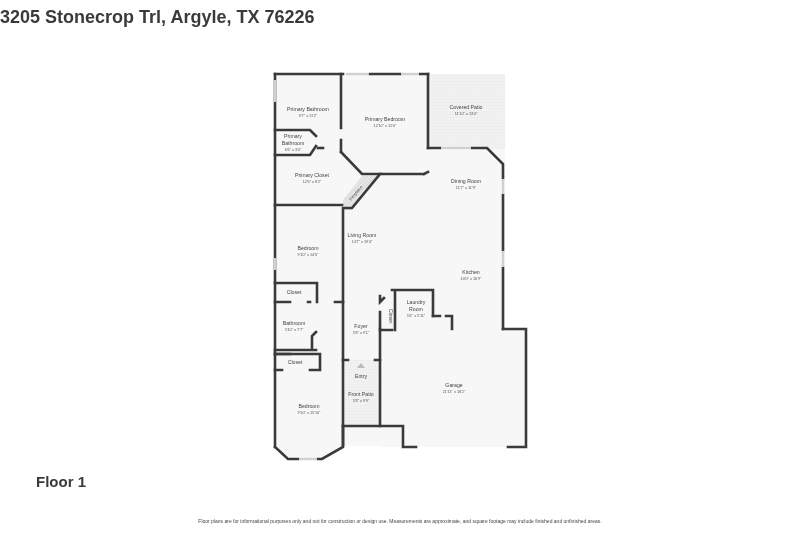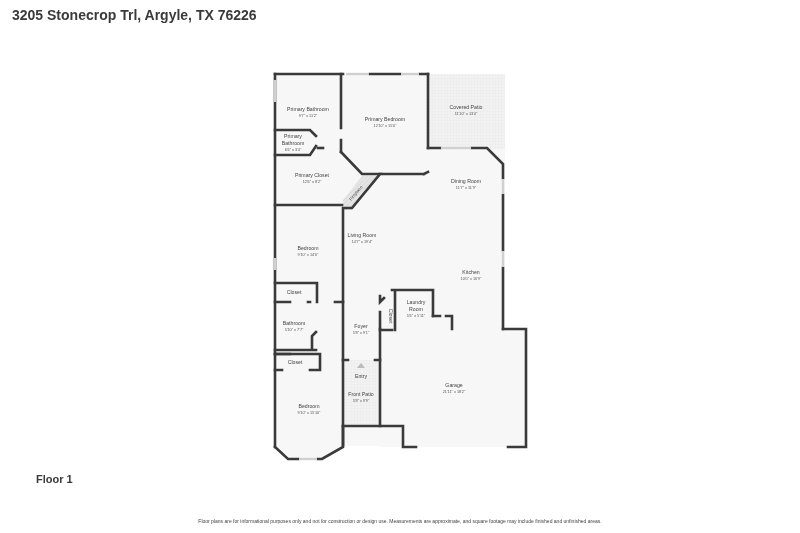--- a/index.html
+++ b/index.html
@@ -1,18 +1,18 @@
 <!DOCTYPE html>
 <html><head>
 <meta charset="utf-8">
 <style>
   html, body { margin:0; padding:0; background:#ffffff; }
   body { width:800px; height:533px; position:relative; overflow:hidden; font-family:"Liberation Sans", sans-serif; color:#333; }
-  .title { position:absolute; left:12px; top:7px; font-size:14px; font-weight:bold; color:#3a3a3a; }
-  .floor-label { position:absolute; left:13px; top:473px; font-size:11px; font-weight:bold; color:#3a3a3a;padding-left:23px; }
+  .title { position:absolute; left:0; top:7px; font-size:18px; font-weight:bold; color:#3a3a3a; }
+  .floor-label { position:absolute; left:13px; top:473px; font-size:15px; font-weight:bold; color:#3a3a3a;padding-left:23px; }
   .disclaimer { position:absolute; left:0; width:800px; top:518px; text-align:center; font-size:5px; color:#444; }
   svg.plan { position:absolute; left:0; top:0; }
   .rn { font-family:"Liberation Sans", sans-serif; font-size:5.2px; fill:#444; text-anchor:middle; }
   .rd { font-family:"Liberation Sans", sans-serif; font-size:3.8px; fill:#555; text-anchor:middle; }
 </style>
 </head>
 <body>
 
 <div class="title">3205 Stonecrop Trl, Argyle, TX 76226</div>
 

